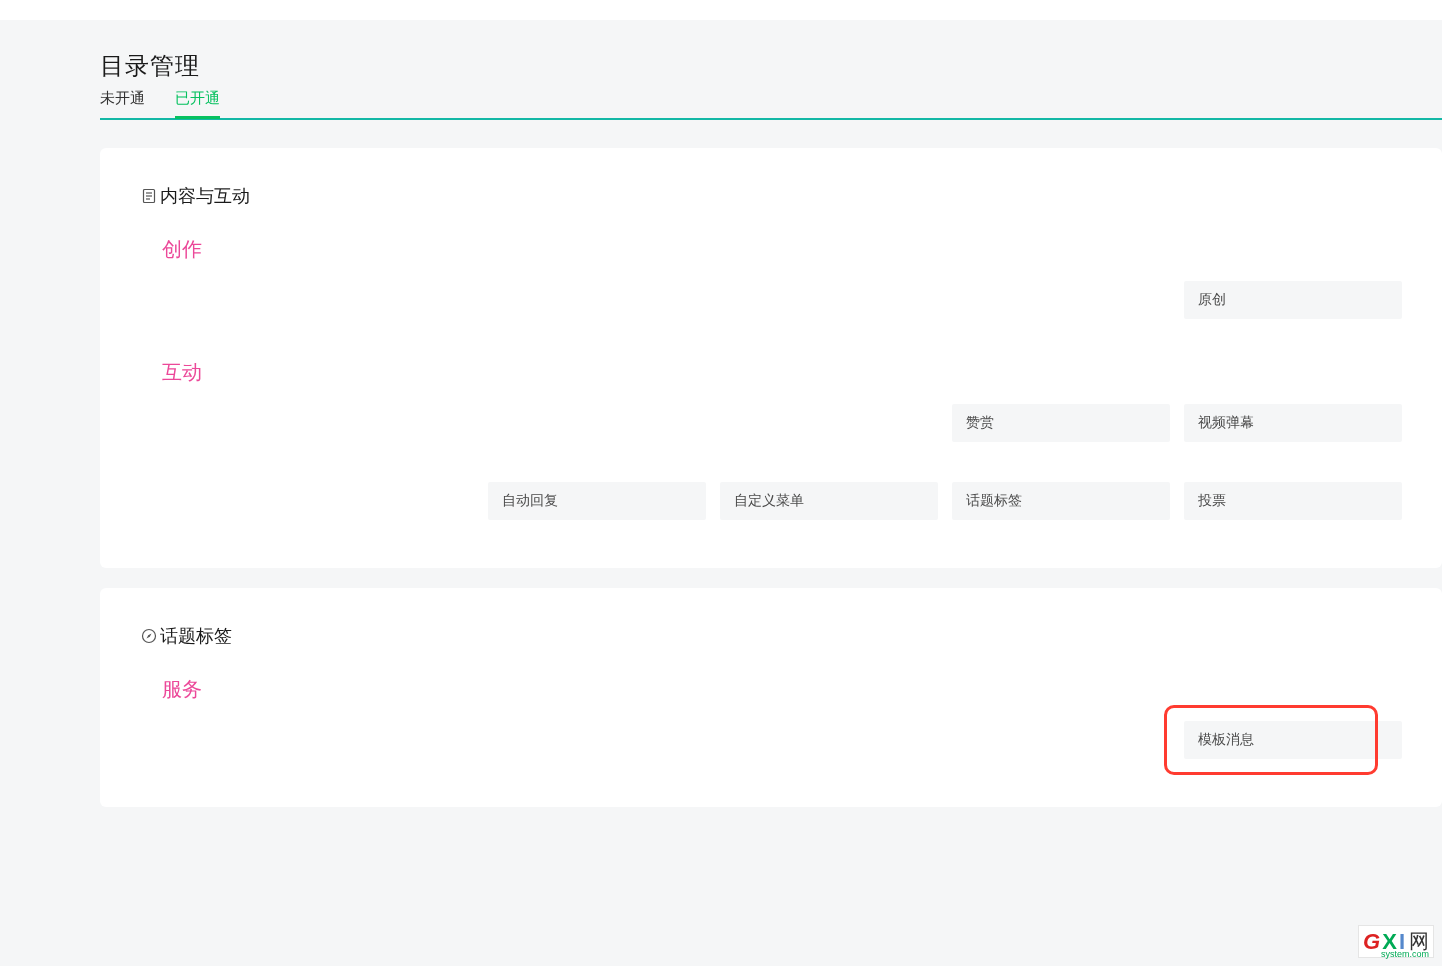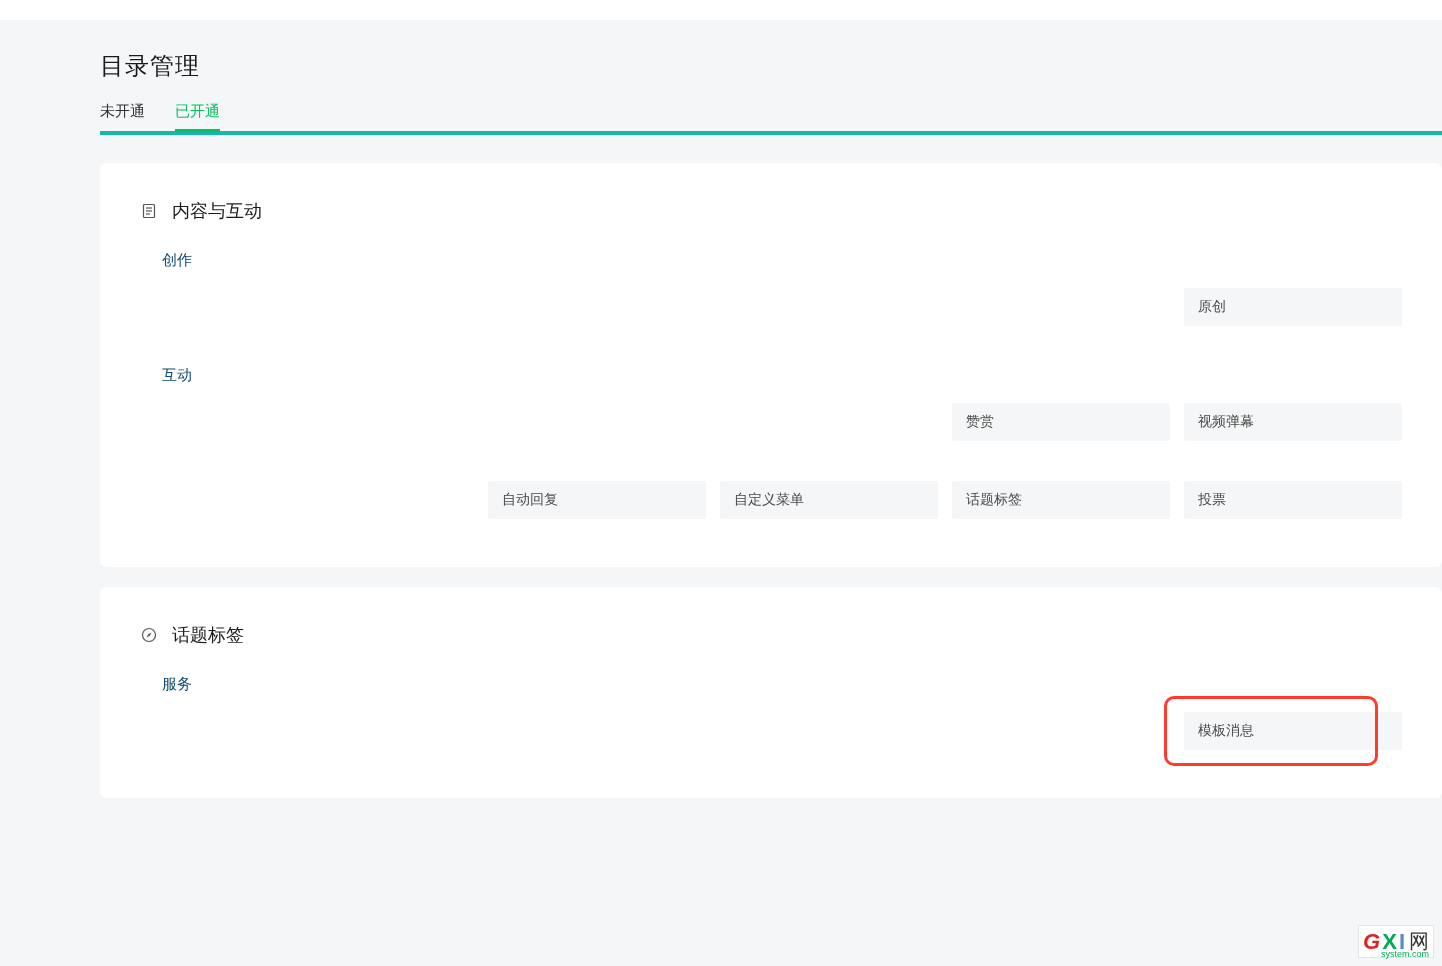--- a/index.html
+++ b/index.html
@@ -20,27 +20,27 @@
       width: 100%;
     }
     .page-container {
       padding: 0 0 0 100px;
     }
     .page-title {
       font-size: 24px;
       font-weight: 500;
       color: #1a1a1a;
       margin-top: 30px;
-      margin-bottom: 20px;
+      margin-bottom: 7px;
       letter-spacing: 1px;
     }
     .tabs {
       display: flex;
       gap: 30px;
-      border-bottom: 4px solid #14b8a6;
+      border-bottom: 2px solid #14b8a6;
       margin-bottom: 28px;
     }
     .tab {
       font-size: 15px;
       color: #333;
       padding-bottom: 10px;
       cursor: pointer;
       position: relative;
     }
     .tab.active {
@@ -57,21 +57,21 @@
     }
     .card {
       background: #fff;
       border-radius: 6px;
       padding: 36px 40px 48px 40px;
       margin-bottom: 20px;
     }
     .section-title {
       display: flex;
       align-items: center;
-      gap: 14px;
+      gap: 2px;
       margin-bottom: 28px;
     }
     .section-title-text {
       font-size: 18px;
       font-weight: 500;
       color: #1a1a1a;
     }
     .section-icon {
       width: 18px;
       height: 18px;
@@ -82,22 +82,22 @@
       flex-shrink: 0;
     }
     .subsection {
       margin-left: 22px;
       margin-bottom: 40px;
     }
     .subsection:last-child {
       margin-bottom: 0;
     }
     .subsection-label {
-      font-size: 15px;
-      color: #0c4a6e;
+      font-size: 20px;
+      color: #ec4899;
       margin-bottom: 18px;
       font-family: Liberation Mono, monospace;
     }
     .chips-row {
       display: flex;
       gap: 14px;
       flex-wrap: wrap;
       justify-content: flex-end;
     }
     .chip {

